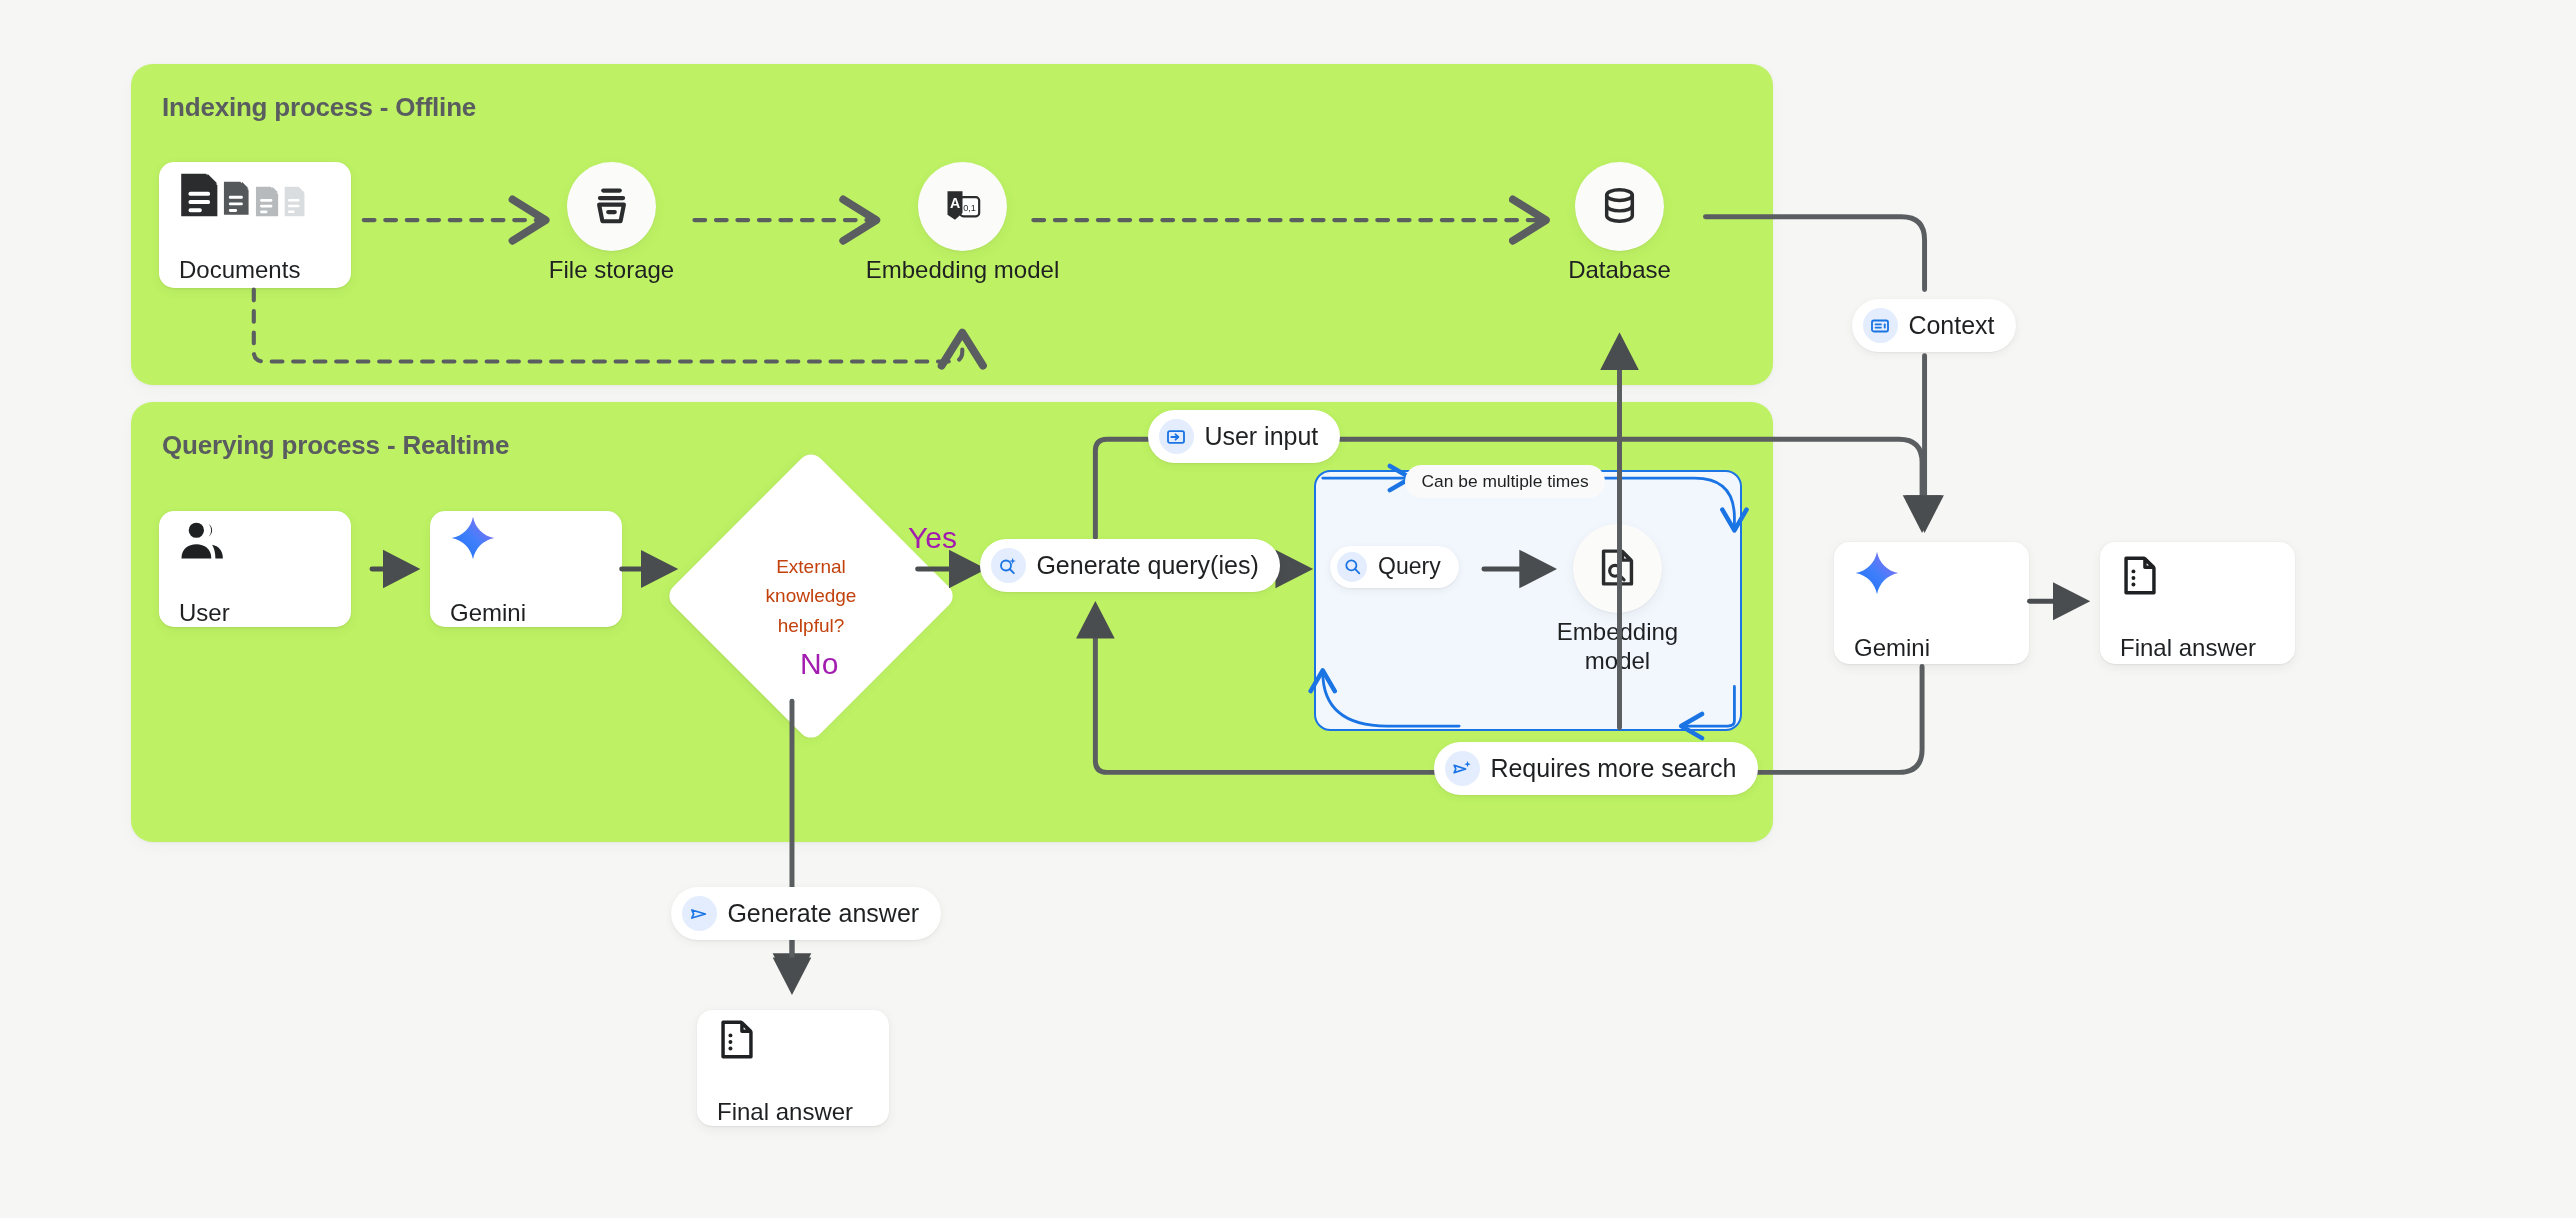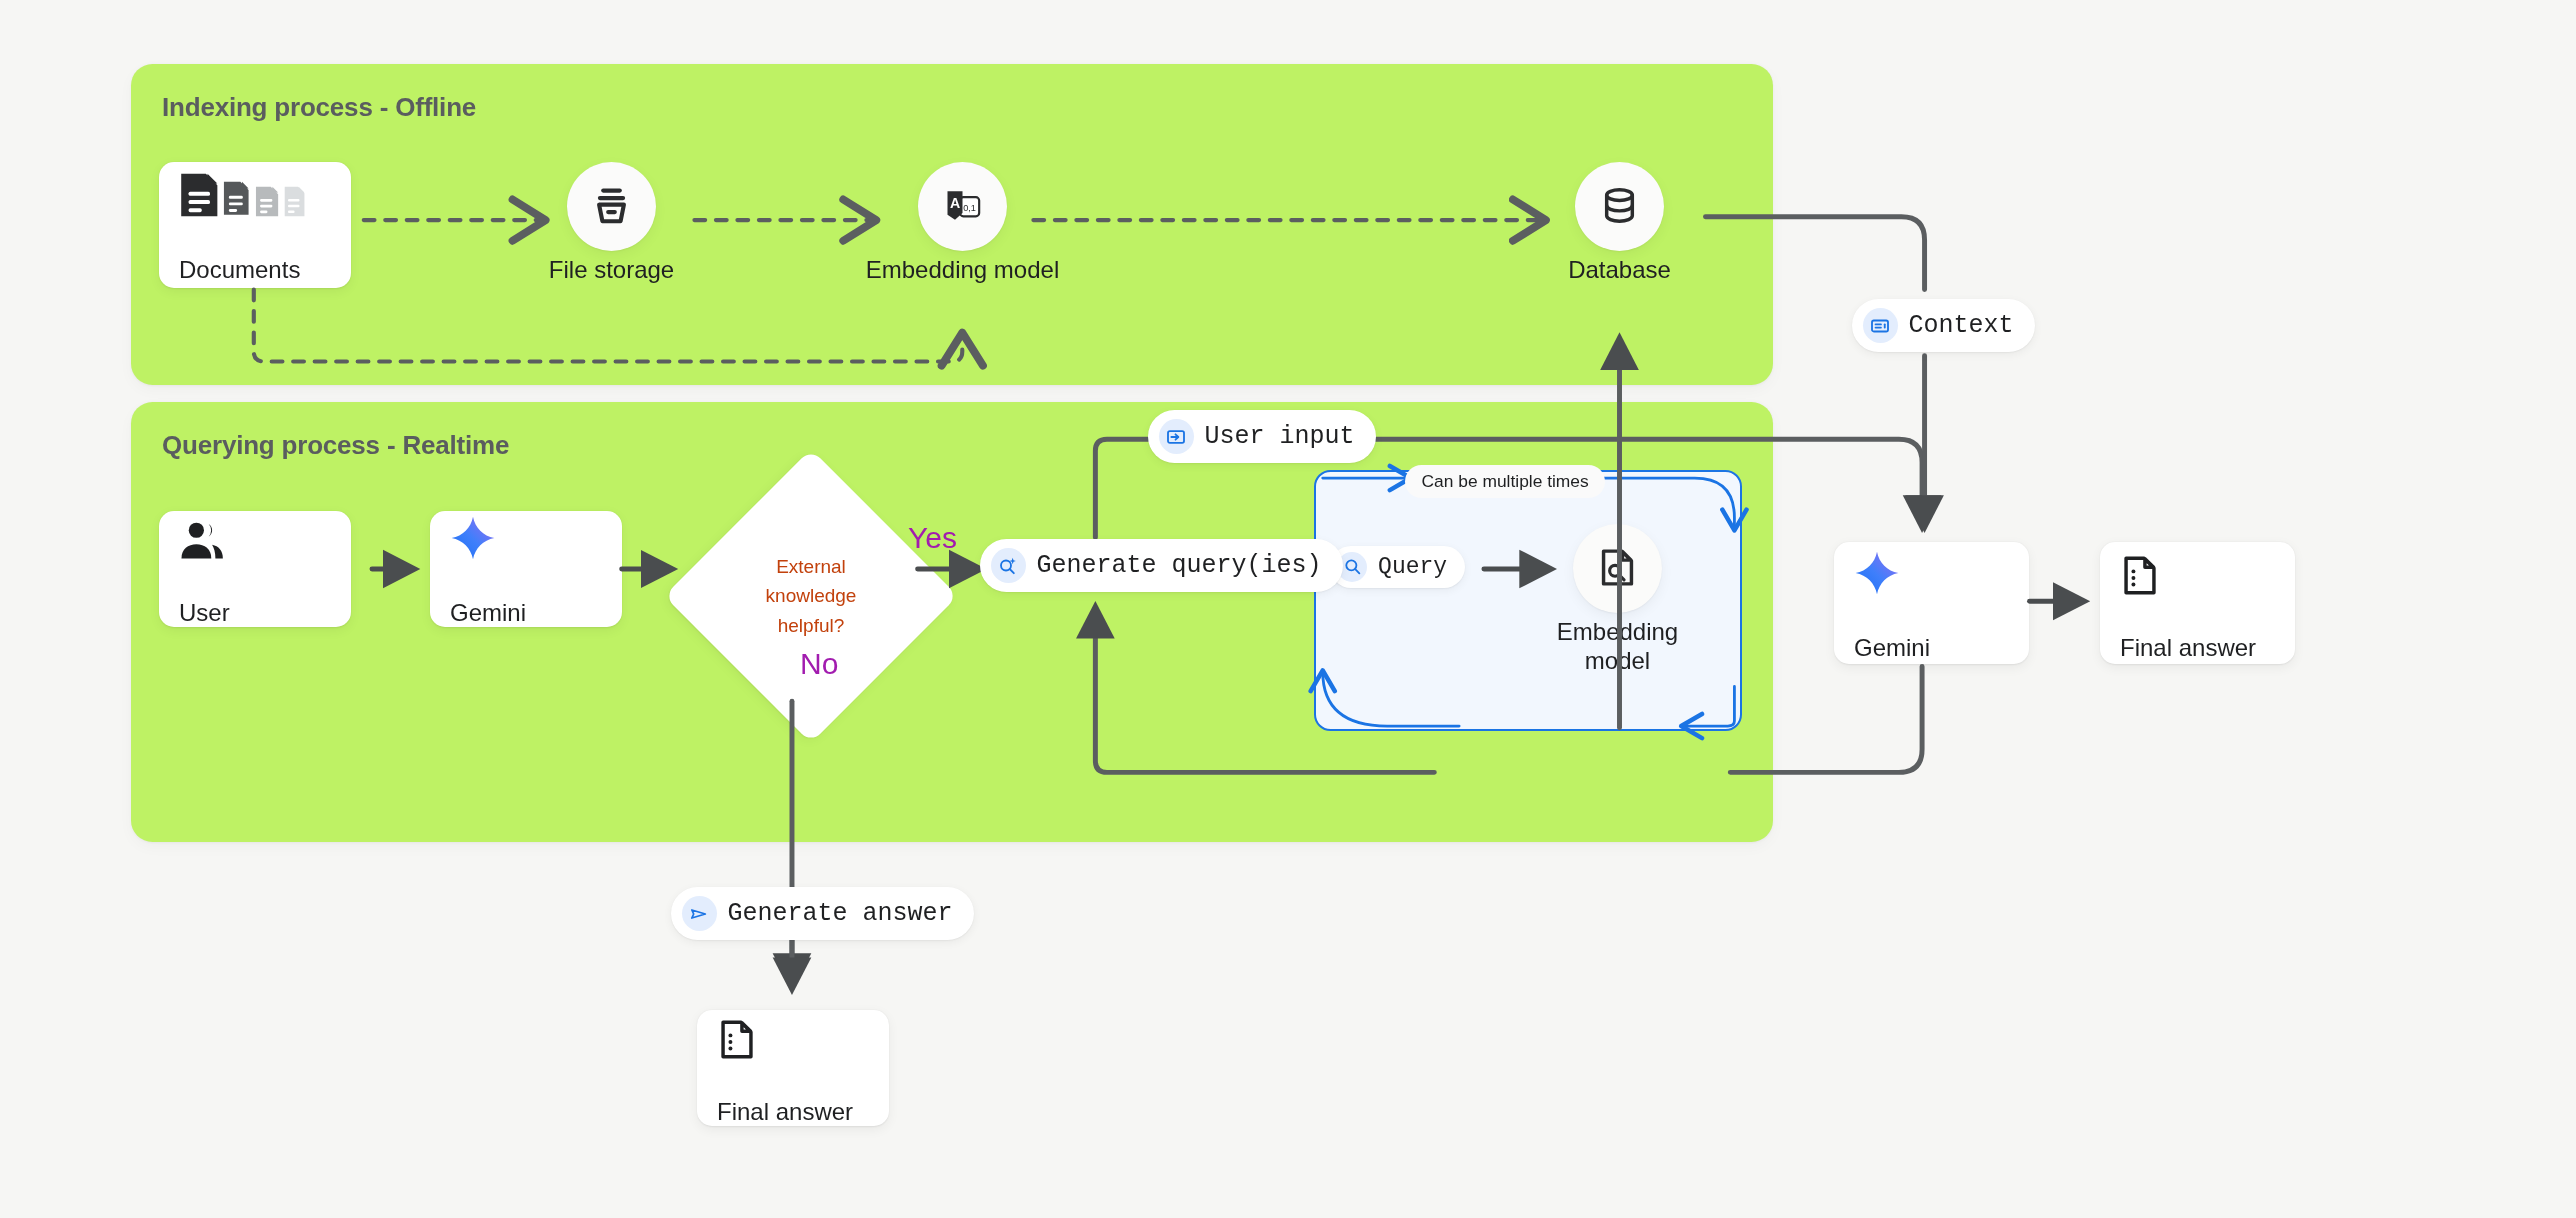--- a/index.html
+++ b/index.html
@@ -78,21 +78,20 @@
     position: absolute;
     display: flex;
     align-items: center;
     gap: 10.7px;
     background: #ffffff;
     border-radius: 826px;
     padding: 9px 21.5px 9px 10.7px;
     box-shadow: 0 0.8px 1.7px rgba(0,0,0,0.06), 0 2.5px 10px rgba(0,0,0,0.055);
     white-space: nowrap;
     z-index: 6;
-    font-family: Liberation Mono, monospace;
   }
   .pill .pill-ico {
     width: 35px; height: 35px; border-radius: 50%;
     background: #e3edfd;
     display: flex; align-items: center; justify-content: center;
     flex: 0 0 auto;
   }
   .pill .pill-text { font-size: 25px; color: #1f2022; }
 
   .pill-plain {
@@ -419,20 +418,29 @@
         <rect x="2.4" y="5" width="19.2" height="14" rx="2.2" fill="none" stroke="#1b74e4" stroke-width="2.2"></rect>
         <g fill="none" stroke="#1b74e4" stroke-width="2.2" stroke-linecap="round" stroke-linejoin="round">
           <path d="M6.4,12 h8"></path>
             <path d="M11.4,8.8 L14.8,12 L11.4,15.2"></path>
         </g>
       </svg>
     </span>
     <span class="pill-text">User input</span>
   </div>
 
+  <div class="pill" style="left:1434px; top:742px;">
+    <span class="pill-ico">
+      <svg width="20" height="20" viewBox="0 0 24 24">
+        <path d="M2.6,7.6 L16.4,12 L2.6,16.4 L4.6,12 Z" fill="none" stroke="#1b74e4" stroke-width="2" stroke-linejoin="round"></path>
+        <path d="M18.6,2.4 L19.6,5.2 L22.4,6.2 L19.6,7.2 L18.6,10 L17.6,7.2 L14.8,6.2 L17.6,5.2 Z" fill="#1b74e4"></path>
+      </svg>
+    </span>
+    <span class="pill-text">Requires more search</span>
+  </div>
 
   <div class="pill" style="left:1852px; top:299px;">
     <span class="pill-ico">
       <svg width="20" height="20" viewBox="0 0 24 24">
         <rect x="2.4" y="5.4" width="19.2" height="13.2" rx="2.2" fill="none" stroke="#1b74e4" stroke-width="2.2"></rect>
         <g fill="#1b74e4">
             <rect x="5.6" y="9" width="8.6" height="2.1" rx="1"></rect>
           <rect x="5.6" y="13" width="8.6" height="2.1" rx="1"></rect>
           <rect x="16.6" y="9" width="2.2" height="6.1" rx="1"></rect>
           </g>

